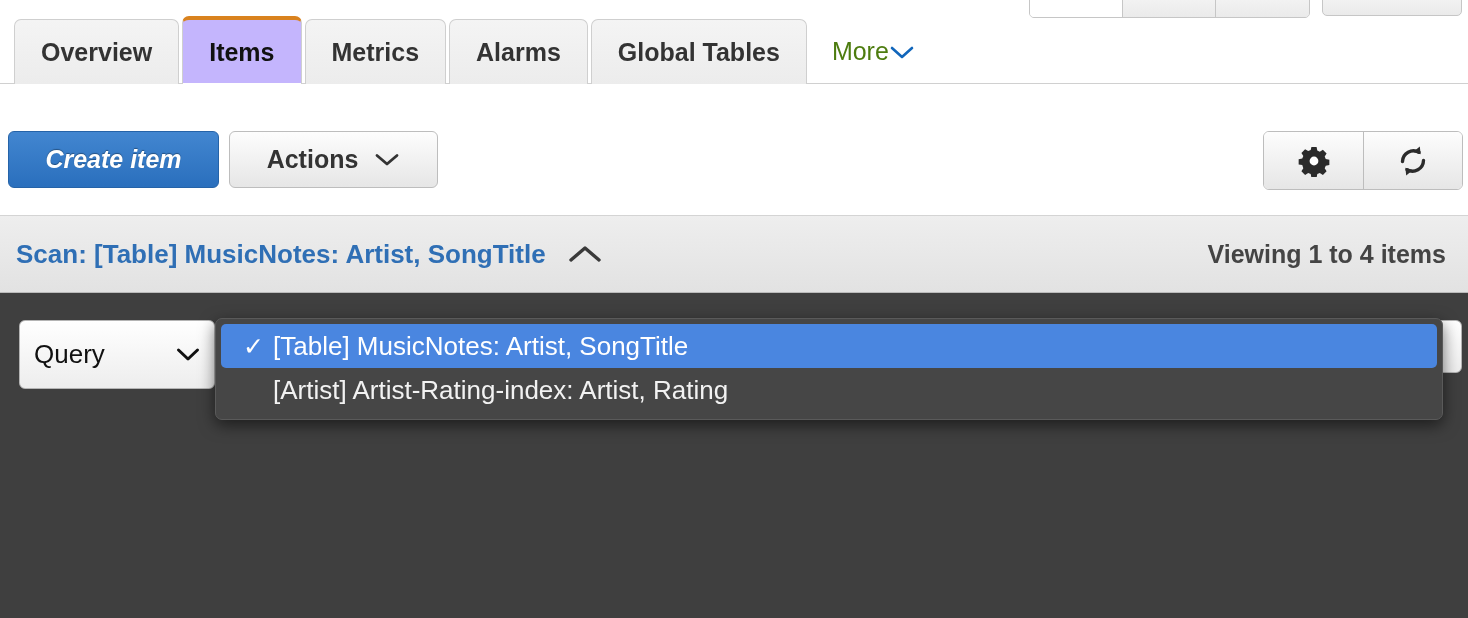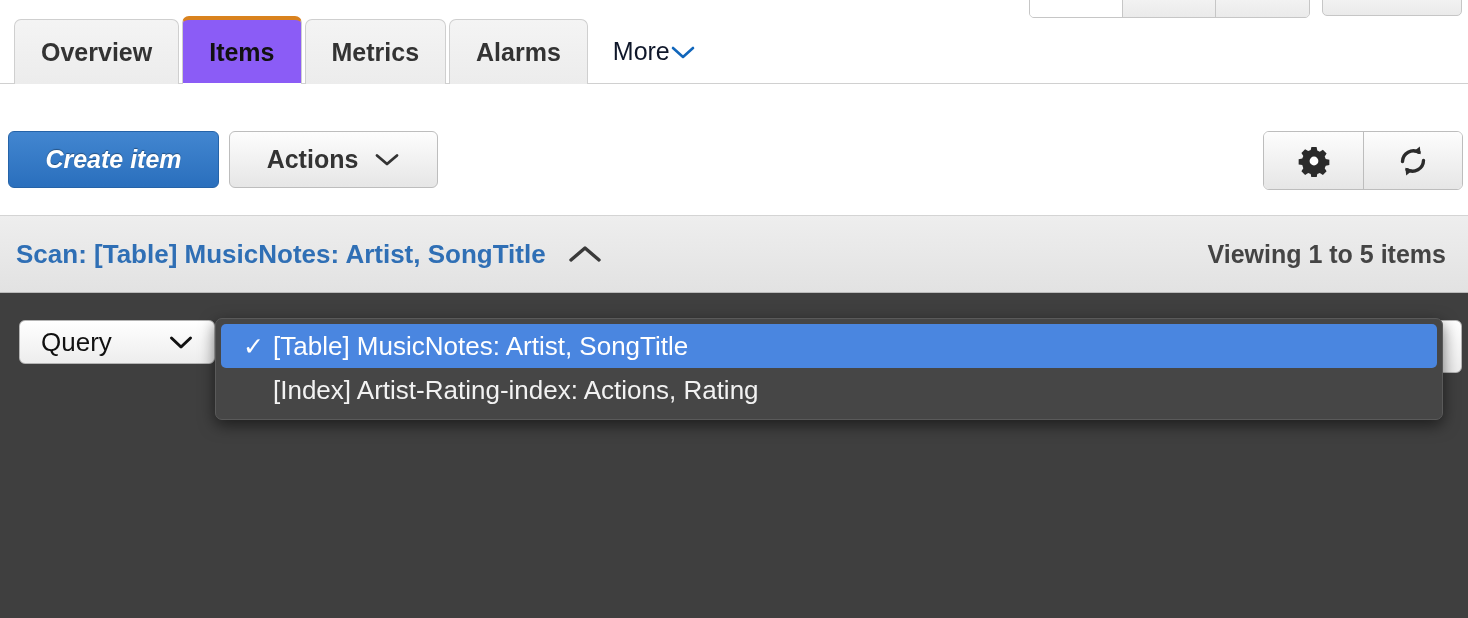--- a/index.html
+++ b/index.html
@@ -42,34 +42,34 @@
     display: flex; align-items: center; justify-content: center;
     padding: 0 26px;
     font-size: 25px; font-weight: bold; color: #333333;
     background: linear-gradient(to bottom,#f4f4f4,#ececec);
     border: 1px solid #cfcfcf; border-bottom: none;
     border-radius: 7px 7px 0 0;
     margin-right: 3px;
     cursor: pointer; z-index: 1;
   }
   .tab.active {
-    background: #8b5cf6;
+    background: #c4b5fd;
     border-top: 4px solid #d9821e;
     color: #111111;
     height: 68px;
     z-index: 3;
   }
   .tab.active::after {
     content: ""; position: absolute; left: 0; right: 0; bottom: -1px; height: 2px;
     background: #ffffff;
   }
   .more-tab {
     display: flex; align-items: center; gap: 0;
     height: 65px; padding: 0 18px 0 22px;
-    font-size: 25px; color: #0f172a; cursor: pointer; text-align: right;
+    font-size: 25px; color: #4d7c0f; cursor: pointer; text-align: right;
   }
 
   
   .actionbar {
     position: absolute; top: 88px; left: 0; width: 1468px; height: 127px;
     background: #ffffff;
   }
   .btn-create {
     position: absolute; left: 8px; top: 43px;
     width: 211px; height: 57px;
@@ -123,22 +123,22 @@
     font-size: 25px; font-weight: bold; color: #444444;
   }
 
   
   .panel {
     position: absolute; top: 293px; left: 0; width: 1468px; height: 325px;
     background: #3f3f3f;
   }
   .sel-query {
     position: absolute; left: 19px; top: 27px;
-    width: 196px; height: 44px;
-    display: flex; align-items: center; padding: 0 21px;
+    width: 196px; height: 69px;
+    display: flex; align-items: center; padding: 0 14px;
     background: linear-gradient(to bottom,#ffffff,#ededed);
     border: 1px solid #b4b4b4; border-radius: 6px;
     font-size: 26px; color: #111111; cursor: pointer;
   }
   .sel-query .cap { flex: 1; }
 
   
   .sel-hidden {
     position: absolute; right: 6px; top: 27px;
     width: 60px; height: 53px;
@@ -188,20 +188,23 @@
       <span>Overview</span>
     </div>
     <div class="tab active">
       <span>Items</span>
     </div>
     <div class="tab">
       <span>Metrics</span>
     </div>
     <div class="tab">
       <span>Alarms</span>
+    </div>
+    <div class="tab">
+      <span>Global Tables</span>
     </div>
     <div class="more-tab">
       <span>More</span>
       <svg width="26" height="16" viewBox="0 0 26 16">
         <path d="M3 4 L13 13 L23 4" fill="none" stroke="#1166bb" stroke-width="2.6" stroke-linecap="round" stroke-linejoin="round"></path>
       </svg>
     </div>
   </div>
 
   <div class="actionbar">
@@ -232,21 +235,21 @@
     </div>
   </div>
 
   <div class="scanbar">
     <div class="scan-title">Scan: [Table] MusicNotes: Artist, SongTitle</div>
     <div class="scan-collapse">
       <svg width="38" height="24" viewBox="0 0 38 24">
         <path d="M5 18 L19 6 L33 18" fill="none" stroke="#3a3a3a" stroke-width="3.4" stroke-linecap="round" stroke-linejoin="round"></path>
       </svg>
     </div>
-    <div class="viewing">Viewing 1 to 5 items</div>
+    <div class="viewing">Viewing 1 to 4 items</div>
   </div>
 
   <div class="panel">
 
     <div class="sel-query">
       <span class="cap">Query</span>
       <svg width="24" height="15" viewBox="0 0 24 15">
         <path d="M2.5 3 L12 12 L21.5 3" fill="none" stroke="#111" stroke-width="3" stroke-linecap="round" stroke-linejoin="round"></path>
       </svg>
     </div>
@@ -259,17 +262,17 @@
 
   </div>
 
   <div class="dropdown">
     <div class="dd-item sel">
       <span class="dd-check">✓</span>
       <span>[Table] MusicNotes: Artist, SongTitle</span>
     </div>
     <div class="dd-item">
       <span class="dd-check"></span>
-      <span>[Index] Artist-Rating-index: Actions, Rating</span>
+      <span>[Artist] Artist-Rating-index: Artist, Rating</span>
     </div>
   </div>
 
 </div>
 
 </body></html>

